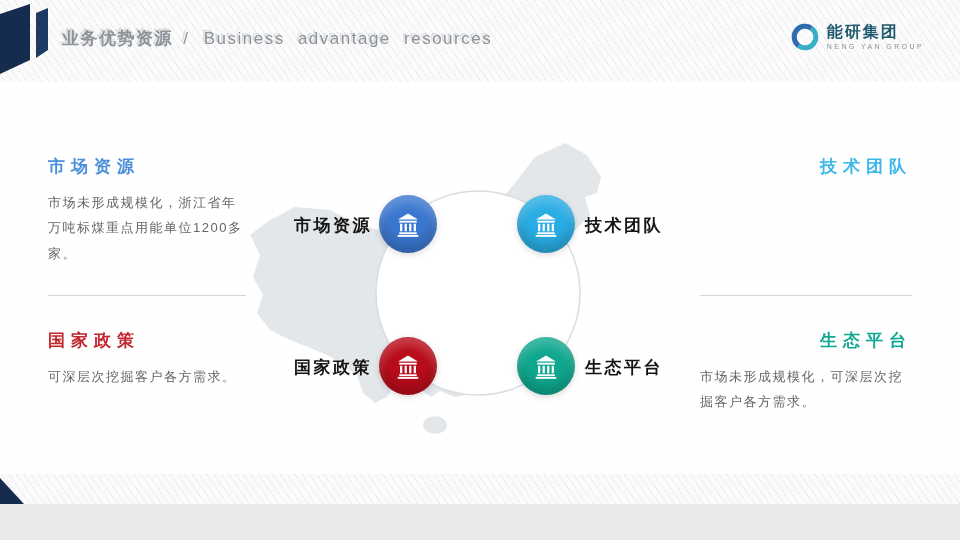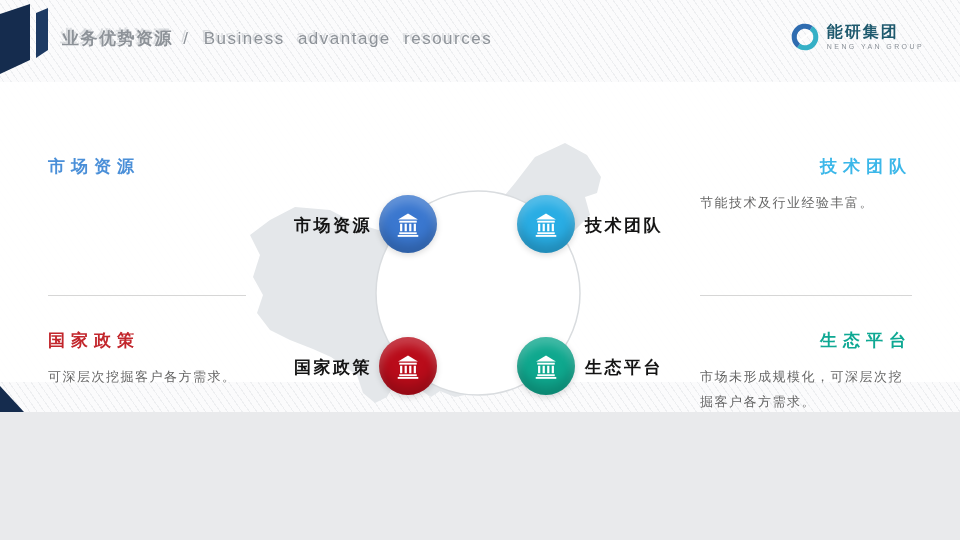--- a/index.html
+++ b/index.html
@@ -2,21 +2,21 @@
 <html><head>
 <meta charset="utf-8">
 <style>
   html,body{margin:0;padding:0;}
   body{
     background:#e9eaec;
     font-family:"Liberation Sans","DejaVu Sans",sans-serif;
     display:flex;justify-content:center;align-items:flex-start;
   }
   .stage{
-    position:relative;width:960px;height:412px;background:#fbfbfc;
+    position:relative;width:960px;height:504px;background:#fbfbfc;
     overflow:hidden;
   }
   .bg-pattern{
     position:absolute;inset:0;
     background-image:repeating-linear-gradient(55deg,rgba(140,150,160,.12) 0 1px,transparent 1px 6px);
   }
   .panel{
     position:absolute;left:0;right:0;top:82px;bottom:30px;
     background:rgba(255,255,255,.94);
   }
@@ -172,29 +172,29 @@
       <rect fill="#fff" x="9.1" y="11.8" width="1.9" height="6.4"></rect>
       <rect fill="#fff" x="13" y="11.8" width="1.9" height="6.4"></rect>
       <rect fill="#fff" x="16.9" y="11.8" width="1.9" height="6.4"></rect>
       <rect fill="#fff" x="4.5" y="19.1" width="15" height="1.6"></rect>
       <rect fill="#fff" x="3.2" y="21.4" width="17.6" height="1.6"></rect>
     </svg>
   </div>
 
   <div class="section sec-market">
     <h2 class="sec-heading" style="color: rgb(74, 143, 216);">市场资源</h2>
+    <p class="sec-body">市场未形成规模化，浙江省年万吨标煤重点用能单位1200多家。</p>
   </div>
   <div class="divider div-left"></div>
   <div class="section sec-policy">
     <h2 class="sec-heading" style="color: rgb(194, 38, 44);">国家政策</h2>
     <p class="sec-body">可深层次挖掘客户各方需求。</p>
   </div>
 
   <div class="section sec-tech">
     <h2 class="sec-heading" style="color: rgb(59, 183, 233);">技术团队</h2>
-    <p class="sec-body">节能技术及行业经验丰富。</p>
   </div>
   <div class="divider div-right"></div>
   <div class="section sec-eco">
     <h2 class="sec-heading" style="color: rgb(14, 168, 147);">生态平台</h2>
     <p class="sec-body">市场未形成规模化，可深层次挖掘客户各方需求。</p>
   </div>
 </div>
 
 </body></html>

